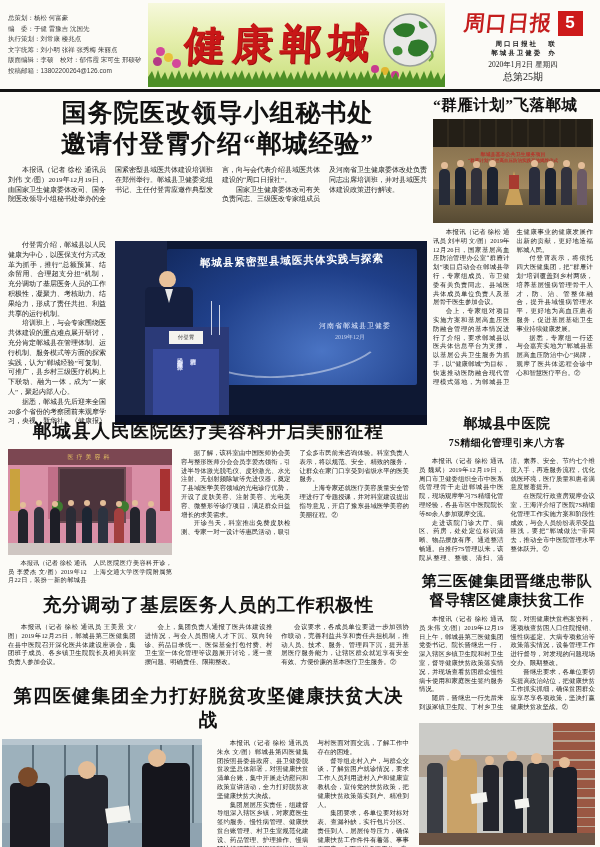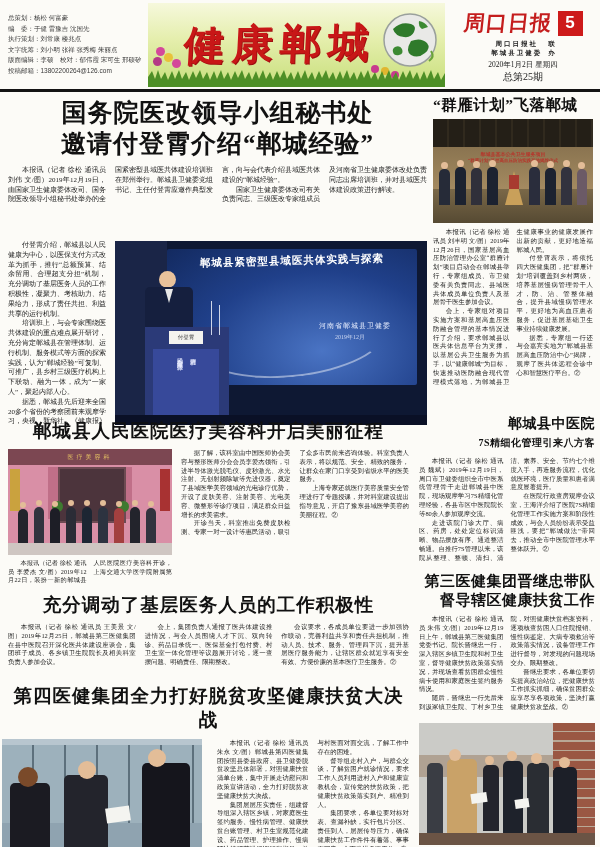--- a/index.html
+++ b/index.html
@@ -27,21 +27,21 @@
   .joint .names div{letter-spacing:2px;line-height:8.5px;}
   .joint .marks div{line-height:8.5px;}
   .date-line{margin-top:3px;font-size:7.5px;color:#222;}
   .issue-line{font-size:10px;color:#222;}
   .rule{position:absolute;left:0;top:89px;width:600px;height:3px;background:#141414;}
   
   .art{position:absolute;}
   .hl{font-weight:bold;text-align:center;color:#111;}
   .hl-xl{font-size:25px;line-height:31px;letter-spacing:1px;}
   .hl-lg{font-size:18.5px;line-height:24px;letter-spacing:1px;}
-  .hl-md{font-size:15px;line-height:19px;text-align:right;letter-spacing:.5px;}
+  .hl-md{font-size:15px;line-height:19px;text-align:center;letter-spacing:.5px;}
   .body-txt{font-size:7px;line-height:9.8px;text-align:justify;color:#1c1c1c;overflow:hidden;}
   .body-txt p{margin:0;text-indent:2em;}
   .cols2{column-count:2;column-gap:7px;}
   .cols3{column-count:3;column-gap:9px;}
   .cols4{column-count:4;column-gap:9px;}
   .tiny{font-size:6.4px;line-height:8.8px;}
   
   .ph{position:relative;overflow:hidden;background:#555;}
   .abs{position:absolute;}
   .person{position:absolute;border-radius:5px 5px 0 0;}
@@ -144,21 +144,21 @@
     <div class="date-line">2020年1月2日 星期四</div>
     <div class="issue-line">总第25期</div>
   </div>
 
   <div class="rule"></div>
 
   <div class="art" style="left:8px;top:97px;width:419px;">
     <div class="hl hl-xl">国务院医改领导小组秘书处</div>
     <div class="hl hl-xl">邀请付登霄介绍“郸城经验”</div>
     <div class="body-txt cols4" style="height:70px;margin-top:7px;">
-      <p>本报讯（记者 徐松 通讯员 刘伟 文/图）2019年12月19日，由国家卫生健康委体改司、国务院医改领导小组秘书处举办的全国紧密型县域医共体建设培训班在郑州举行。郸城县卫健委党组书记、主任付登霄应邀作典型发言，向与会代表介绍县域医共体建设的“郸城经验”。</p>
+      <p>本报讯（记者 徐松 通讯员 刘伟 文/图）2019年12月19日，由国家卫生健康委体改司、国务院医改领导小组秘书处举办的全国紧密型县域医共体建设培训班在郑州举行。郸城县卫健委党组书记、主任付登霄应邀作典型发言，向与会代表介绍县域医共体建设的“周口日报社”。</p>
       <p>国家卫生健康委体改司有关负责同志、三级医改专家组成员及河南省卫生健康委体改处负责同志出席培训班，并对县域医共体建设政策进行解读。</p>
     </div>
     <div style="display:flex;margin-top:5px;height:184px;">
       <div class="body-txt" style="width:98px;height:184px;">
         <p>付登霄介绍，郸城县以人民健康为中心，以医保支付方式改革为抓手，推行“总额预算、结余留用、合理超支分担”机制，充分调动了基层医务人员的工作积极性，凝聚力、考核助力、结果给力，形成了责任共担、利益共享的运行机制。</p>
         <p>培训班上，与会专家围绕医共体建设的重点难点展开研讨，充分肯定郸城县在管理体制、运行机制、服务模式等方面的探索实践，认为“郸城经验”可复制、可推广，县乡村三级医疗机构上下联动、融为一体，成为“一家人”，聚起内部人心。</p>
         <p>据悉，郸城县先后迎来全国20多个省份的考察团前来观摩学习，央视、新华社、《健康报》等媒体多次聚焦报道，郸城医改品牌效应日益凸显。②</p>
       </div>
 
       <div class="ph ph-conf" style="width:312px;height:184px;margin-left:9px;">

